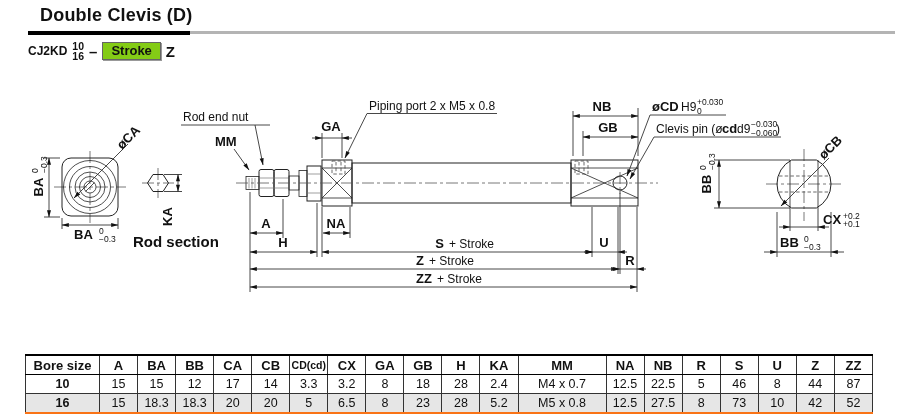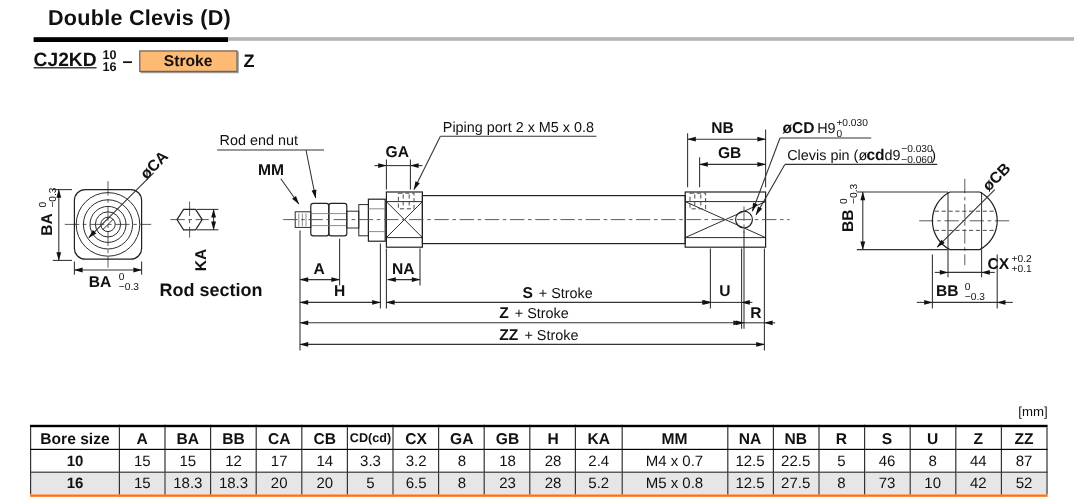--- a/index.html
+++ b/index.html
@@ -4,25 +4,25 @@
 <style>
   html,body{margin:0;padding:0;background:#fff;}
   .page{position:relative;width:897px;height:420px;background:#fff;overflow:hidden;
         font-family:"Liberation Sans",sans-serif;color:#111;}
   
   .title{position:absolute;left:40px;top:5px;font-size:18px;font-weight:bold;letter-spacing:.2px;}
   .rule{position:absolute;left:28px;top:31px;width:867px;height:4px;display:flex;align-items:flex-start;}
   .rule-black{width:162px;height:4px;background:#000;}
   .rule-gray{flex:1;height:3px;background:#b4b4b4;margin-top:0;}
   .model{position:absolute;left:28px;top:40px;display:flex;align-items:center;gap:5px;height:22px;}
-  .model-prefix{font-size:16px;font-weight:bold;text-decoration:underline;}
+  .model-prefix{font-size:12px;font-weight:bold;}
   .frac{display:flex;flex-direction:column;align-items:center;font-size:10.5px;font-weight:bold;line-height:10px;}
   .model-dash{font-size:15px;font-weight:bold;}
-  .stroke-box{border:1px solid #666;background:#fdba74;box-shadow:1px 1px 0 #999;
-              font-size:13px;font-weight:bold;padding:0 20px;line-height:15px;height:16px;}
+  .stroke-box{border:1px solid #666;background:#84cc16;box-shadow:1px 1px 0 #999;
+              font-size:13px;font-weight:bold;padding:0 8px;line-height:15px;height:16px;}
   .model-suffix{font-size:15px;font-weight:bold;}
   
   svg{position:absolute;left:0;top:0;}
   .ln{stroke:#222;stroke-width:1;fill:none;}
   .ln2{stroke:#222;stroke-width:.8;fill:none;}
   .thin{stroke:#333;stroke-width:.9;fill:none;}
   .cl{stroke:#555;stroke-width:.8;stroke-dasharray:12 3 3 3;fill:none;}
   .dash{stroke:#444;stroke-width:.8;stroke-dasharray:3.5 2.2;fill:none;}
   .hatch{stroke:#777;stroke-width:.7;fill:none;}
   .dimb{font:bold 13px "Liberation Sans",sans-serif;fill:#111;}
@@ -293,21 +293,20 @@
       <line class="thin" x1="844" y1="252" x2="831" y2="252" marker-end="url(#ar)"></line>
       <line class="thin" x1="777" y1="252" x2="831" y2="252"></line>
       <g>
         <text class="dimb" x="780" y="247">BB</text>
         <text class="tol" x="804" y="241.5">0</text>
         <text class="tol" x="804" y="250">−0.3</text>
       </g>
     </g>
   </svg>
 
-  <div class="unit">[mm]</div>
 
   <div class="tbl-wrap">
     <table class="dim">
       <colgroup id="t-colgroup">
           <col style="width: 74px;">
           <col>
           <col>
           <col>
           <col>
           <col>

